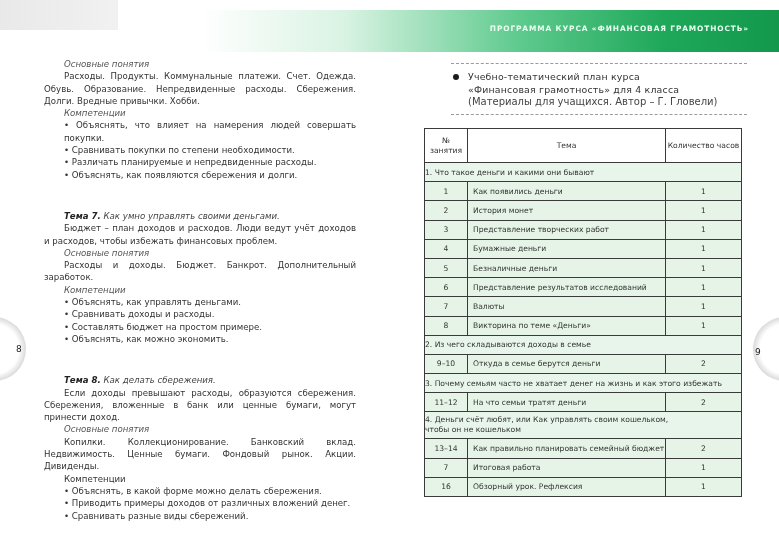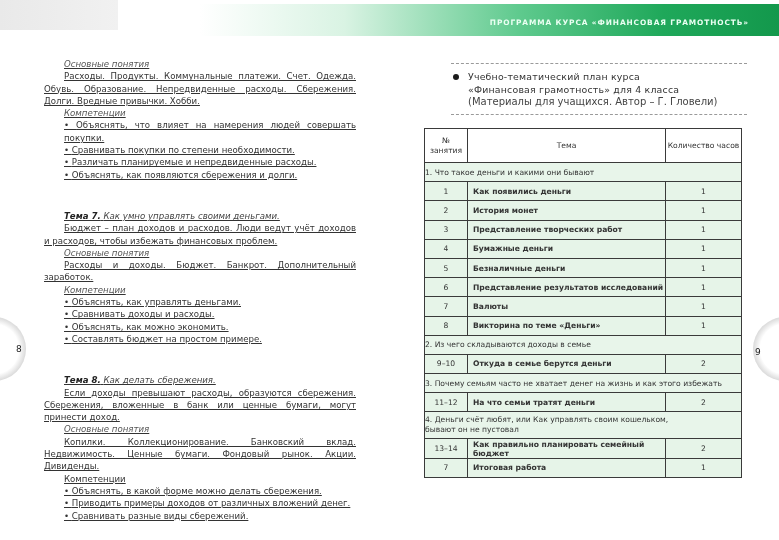--- a/index.html
+++ b/index.html
@@ -4,33 +4,33 @@
   <style>
     * { box-sizing: border-box; margin: 0; padding: 0; }
     html, body { width: 779px; height: 540px; overflow: hidden; background: #ffffff; }
     body { position: relative; font-family: "DejaVu Sans", sans-serif; color: #2a2a2a; }
 
     .gray-corner {
       position: absolute; left: 0; top: 0; width: 118px; height: 30px;
       background: linear-gradient(90deg, #e9e9e9 0%, #f1f1f1 100%);
     }
     .header-band {
-      position: absolute; left: 200px; top: 4px; width: 579px; height: 32px;
+      position: absolute; left: 200px; top: 10px; width: 579px; height: 42px;
       background: linear-gradient(90deg, #ffffff 0%, #d9f3e3 25%, #5fca8e 55%, #1fa85a 80%, #13984c 100%);
     }
     .header-title {
       position: absolute; right: 30px; top: 14px;
       font-family: "DejaVu Sans", sans-serif; font-size: 7.4px; font-weight: bold;
       letter-spacing: 0.9px; color: #eafff2; white-space: nowrap;
     }
 
     
     .left-col {
       position: absolute; left: 44px; top: 58px; width: 312px;
-      font-size: 8.6px; line-height: 12.3px; color: #333; text-decoration: underline;
+      font-size: 8.6px; line-height: 12.3px; color: #333;
     }
     .left-col p { text-align: justify; }
     .ind { text-indent: 20px; }
     .ind2 { padding-left: 20px; }
     .it { font-style: italic; color: #555; }
     .bul { padding-left: 20px; }
     .bul::before { content: "• "; }
     .topic { padding-left: 20px; margin-top: 29px; }
     .topic b { font-style: italic; font-weight: bold; color: #222; }
     .topic i { color: #444; }
@@ -58,21 +58,21 @@
       position: absolute; left: 424px; top: 128px; width: 318px;
       border-collapse: collapse; font-size: 7.6px; color: #333;
       border: 1.4px solid #333;
     }
     table.plan td { border: 1px solid #3a3a3a; height: 19.2px; vertical-align: middle; }
     table.plan tr.head td { background: #ffffff; height: 34px; text-align: center; line-height: 10px; }
     table.plan tr.section td { text-align: left; background: #e8f5ea; }
     table.plan tr.section.two td { height: 27px; line-height: 10px; }
     table.plan tr.row td { background: #e6f4e8; }
     table.plan td.num { width: 43px; text-align: center; }
-    table.plan td.topic-cell { padding-left: 5px; font-weight: bold; }
+    table.plan td.topic-cell { padding-left: 5px; }
     table.plan td.hours { width: 76px; text-align: center; }
   </style>
 </head>
 <body>
 
 <div class="gray-corner"></div>
 <div class="header-band">
   <span class="header-title">ПРОГРАММА КУРСА «ФИНАНСОВАЯ ГРАМОТНОСТЬ»</span>
 </div>
 
@@ -85,22 +85,22 @@
   <p class="bul">Различать планируемые и непредвиденные расходы.</p>
   <p class="bul">Объяснять, как появляются сбережения и долги.</p>
 
   <p class="topic"><b>Тема 7.</b> <i>Как умно управлять своими деньгами.</i></p>
   <p class="ind">Бюджет – план доходов и расходов. Люди ведут учёт доходов и расходов, чтобы избежать финансовых проблем.</p>
   <p class="ind2 it">Основные понятия</p>
   <p class="ind">Расходы и доходы. Бюджет. Банкрот. Дополнительный заработок.</p>
   <p class="ind2 it">Компетенции</p>
   <p class="bul">Объяснять, как управлять деньгами.</p>
   <p class="bul">Сравнивать доходы и расходы.</p>
+  <p class="bul">Составлять бюджет на простом примере.</p>
   <p class="bul">Объяснять, как можно экономить.</p>
-  <p class="bul">Составлять бюджет на простом примере.</p>
 
   <p class="topic"><b>Тема 8.</b> <i>Как делать сбережения.</i></p>
   <p class="ind">Если доходы превышают расходы, образуются сбережения. Сбережения, вложенные в банк или ценные бумаги, могут принести доход.</p>
   <p class="ind2 it">Основные понятия</p>
   <p class="ind">Копилки. Коллекционирование. Банковский вклад. Недвижимость. Ценные бумаги. Фондовый рынок. Акции. Дивиденды.</p>
   <p class="ind2">Компетенции</p>
   <p class="bul">Объяснять, в какой форме можно делать сбережения.</p>
   <p class="bul">Приводить примеры доходов от различных вложений денег.</p>
   <p class="bul">Сравнивать разные виды сбережений.</p>
 </div>
@@ -181,27 +181,32 @@
     <td colspan="3">3. Почему семьям часто не хватает денег на жизнь и как этого избежать</td>
   </tr>
   <tr class="row">
     <td class="num">11–12</td>
     <td class="topic-cell">На что семьи тратят деньги</td>
     <td class="hours">2</td>
   </tr>
   <tr class="section two">
     <td colspan="3">
       <div>4. Деньги счёт любят, или Как управлять своим кошельком,</div>
-      <div>бывают он не пустовал</div>
+      <div>чтобы он не кошельком</div>
     </td>
   </tr>
   <tr class="row">
     <td class="num">13–14</td>
     <td class="topic-cell">Как правильно планировать семейный бюджет</td>
     <td class="hours">2</td>
   </tr>
   <tr class="row">
     <td class="num">7</td>
     <td class="topic-cell">Итоговая работа</td>
     <td class="hours">1</td>
   </tr>
+  <tr class="row">
+    <td class="num">16</td>
+    <td class="topic-cell">Обзорный урок. Рефлексия</td>
+    <td class="hours">1</td>
+  </tr>
 </tbody>
   </table>
 
 </body></html>

